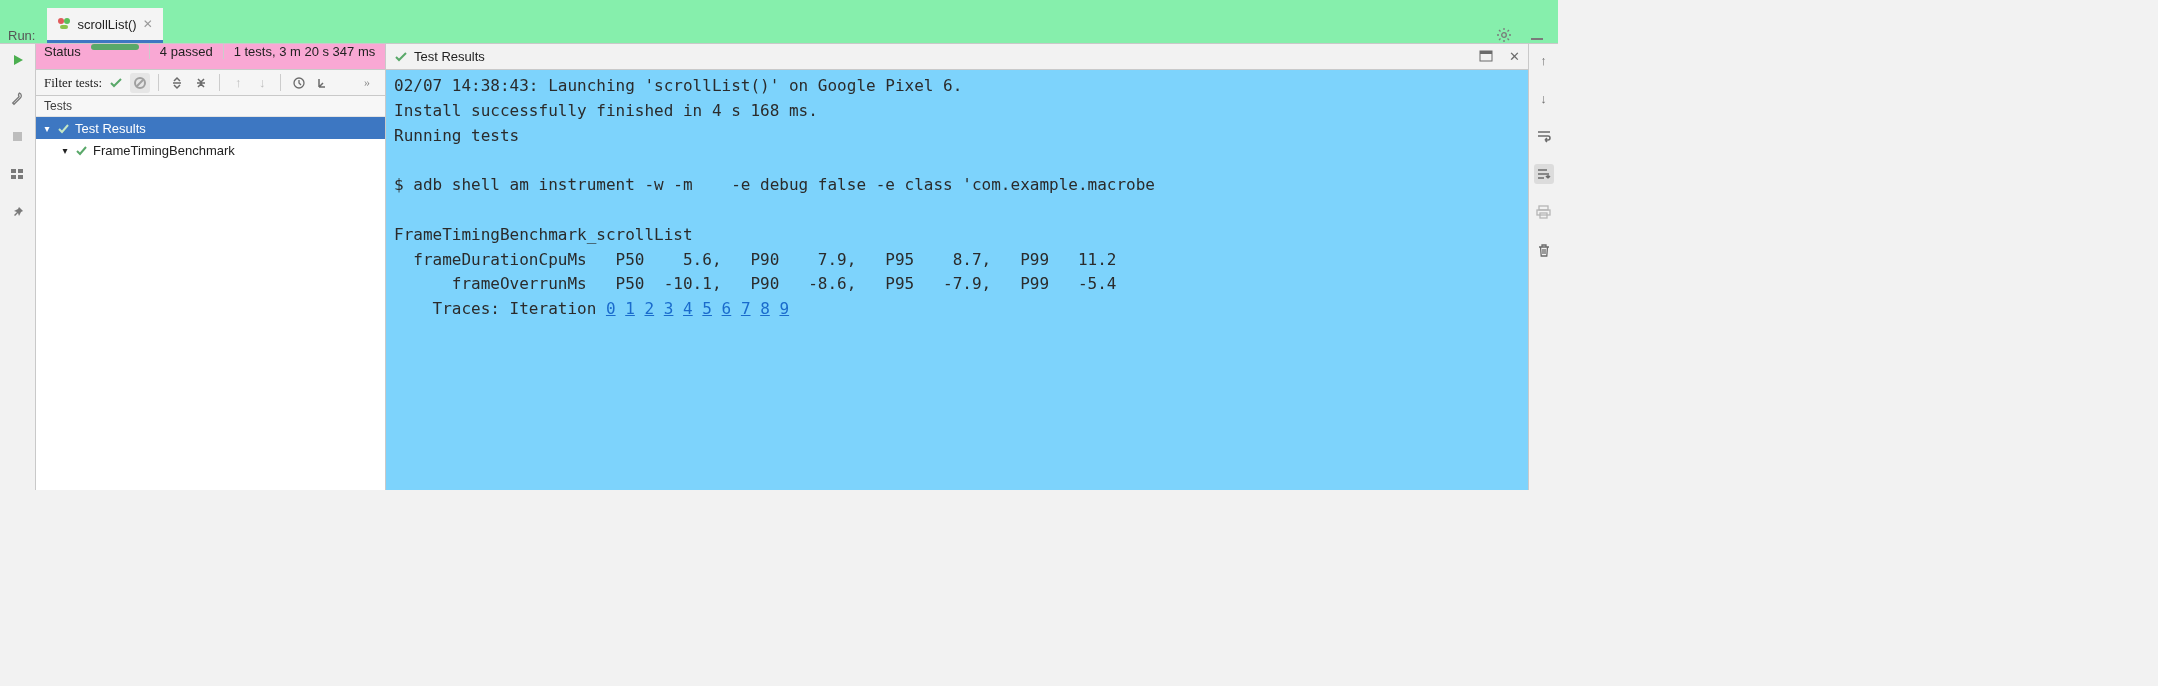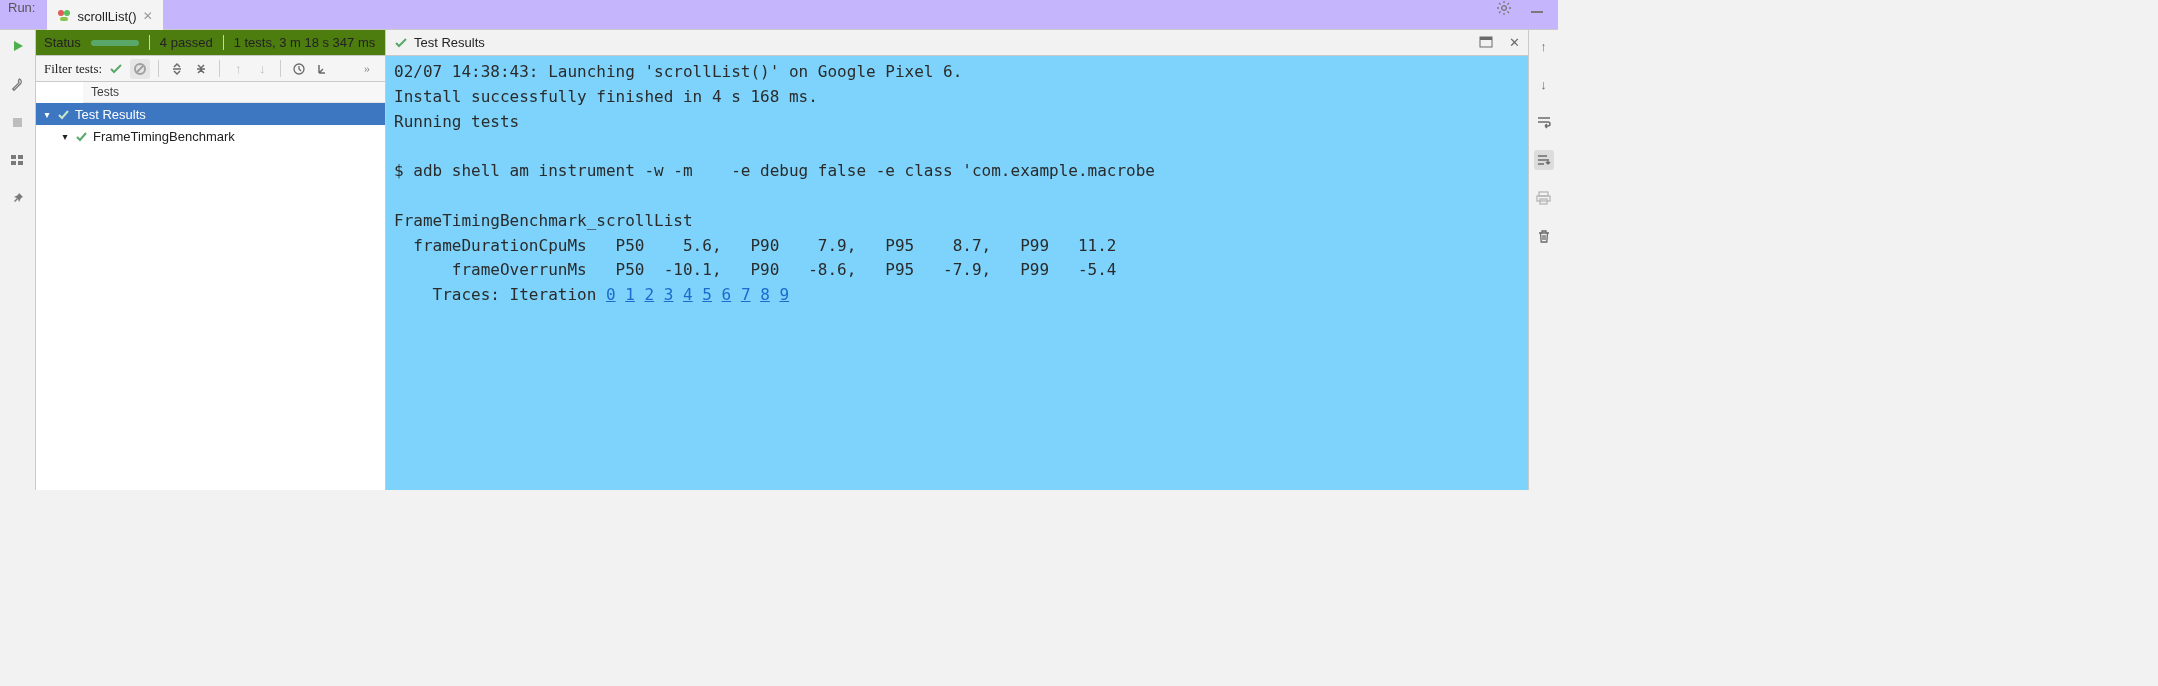--- a/index.html
+++ b/index.html
@@ -1,43 +1,43 @@
 <!DOCTYPE html>
 <html><head>
 <meta charset="utf-8">
 <style>
   * { margin:0; padding:0; box-sizing:border-box; }
   body { font-family: -apple-system, "Segoe UI", sans-serif; font-size:13px; color:#222; background:#f2f2f2; width:1558px; height:490px; overflow:hidden; }
   :root { --border:#c9c9c9; --toolbar-bg:#f2f2f2; --panel-bg:#fff; --selected:#3d77c2; --green:#59a869; --green-bright:#4caf50; --grey-icon:#8a8a8a; --link:#1a6bcc; }
 
   
-  .tab-strip { height:30px; display:flex; align-items:flex-start; background:#c4b5fd; border-bottom:1px solid var(--border); }
+  .tab-strip { height:44px; display:flex; align-items:flex-end; background:#86efac; border-bottom:1px solid var(--border); }
   .run-label { padding:0 12px 0 8px; font-size:13px; color:#555; }
   .tab { height:30px; display:flex; align-items:center; gap:6px; padding:16px 10px; border-bottom:3px solid #3d77c2; background:#f4f4f4; }
   .tab .ico { width:14px; height:14px; display:inline-flex; align-items:center; justify-content:center; }
   .tab-close { color:#999; font-size:12px; }
   .tab-right-icons { margin-left:auto; display:flex; align-items:center; gap:18px; padding-right:14px; color:#666; }
 
   .body-row { display:flex; height:calc(100% - 30px); }
 
   
   .gutter { width:36px; background:#f2f2f2; display:flex; flex-direction:column; align-items:center; padding-top:6px; gap:18px; border-right:1px solid var(--border); }
   .gutter .g-btn { width:20px; height:20px; display:flex; align-items:center; justify-content:center; color:#6f6f6f; }
 
   
   .tests-panel { width:350px; background:var(--panel-bg); display:flex; flex-direction:column; border-right:1px solid var(--border); }
-  .status-bar { height:26px; display:flex; align-items:center; gap:10px; padding:0 8px; background:#4d7c0f; border-bottom:1px solid var(--border); font-size:13px; }
+  .status-bar { height:26px; display:flex; align-items:flex-start; gap:10px; padding:0 8px; background:#f9a8d4; border-bottom:1px solid var(--border); font-size:13px; }
   .progress-chip { width:48px; height:6px; background:#59a869; border-radius:3px; }
   .status-bar .sep { width:1px; height:15px; background:#ccc; }
 
   .filter-bar { height:26px; display:flex; align-items:center; gap:4px; padding:0 8px; background:#f5f5f5; border-bottom:1px solid var(--border); font-size:13px;font-family:Liberation Serif, serif; }
   .filter-bar .vsep { width:1px; height:17px; background:#ccc; margin:0 4px; }
   .fb-btn { width:20px; height:20px; display:flex; align-items:center; justify-content:center; color:#6b6b6b; }
 
-  .tests-header { padding:3px 8px; font-size:12px; color:#3d3d3d; border-bottom:1px solid #e3e3e3; background:#f7f7f7;margin-left:47px; }
+  .tests-header { padding:3px 8px; font-size:12px; color:#3d3d3d; border-bottom:1px solid #e3e3e3; background:#f7f7f7; }
 
   .tree { flex:1; overflow:auto; background:#fff; }
   .tree-row { display:flex; align-items:center; height:22px; font-size:13px; gap:5px; }
   .tree-row.selected { background:var(--selected); color:#fff; }
   .tree-row .chev { width:10px; display:flex; justify-content:center; font-size:10px; }
   .check { color:var(--green); }
   .tree-row.selected .check { color:#c5e7c5; }
 
   
   .output-wrap { flex:1; display:flex; flex-direction:column; position:relative; }
@@ -117,21 +117,21 @@
     </span>
   </div>
 
   <div class="tests-panel">
     <div class="status-bar">
       <span>Status</span>
       <span class="progress-chip"></span>
       <span class="sep"></span>
       <span>4 passed</span>
       <span class="sep"></span>
-      <span>1 tests, 3 m 18 s 347 ms</span>
+      <span>1 tests, 3 m 20 s 347 ms</span>
     </div>
 
     <div class="filter-bar">
       <span>Filter tests:</span>
       <span class="fb-btn">
         <svg width="14" height="14" viewBox="0 0 14 14">
             <path d="M2 7l3 3 7-7" stroke="#59a869" stroke-width="2" fill="none"></path>
           </svg>
       </span>
       <span class="fb-btn" style="background:#e6e6e6;border-radius:3px">

